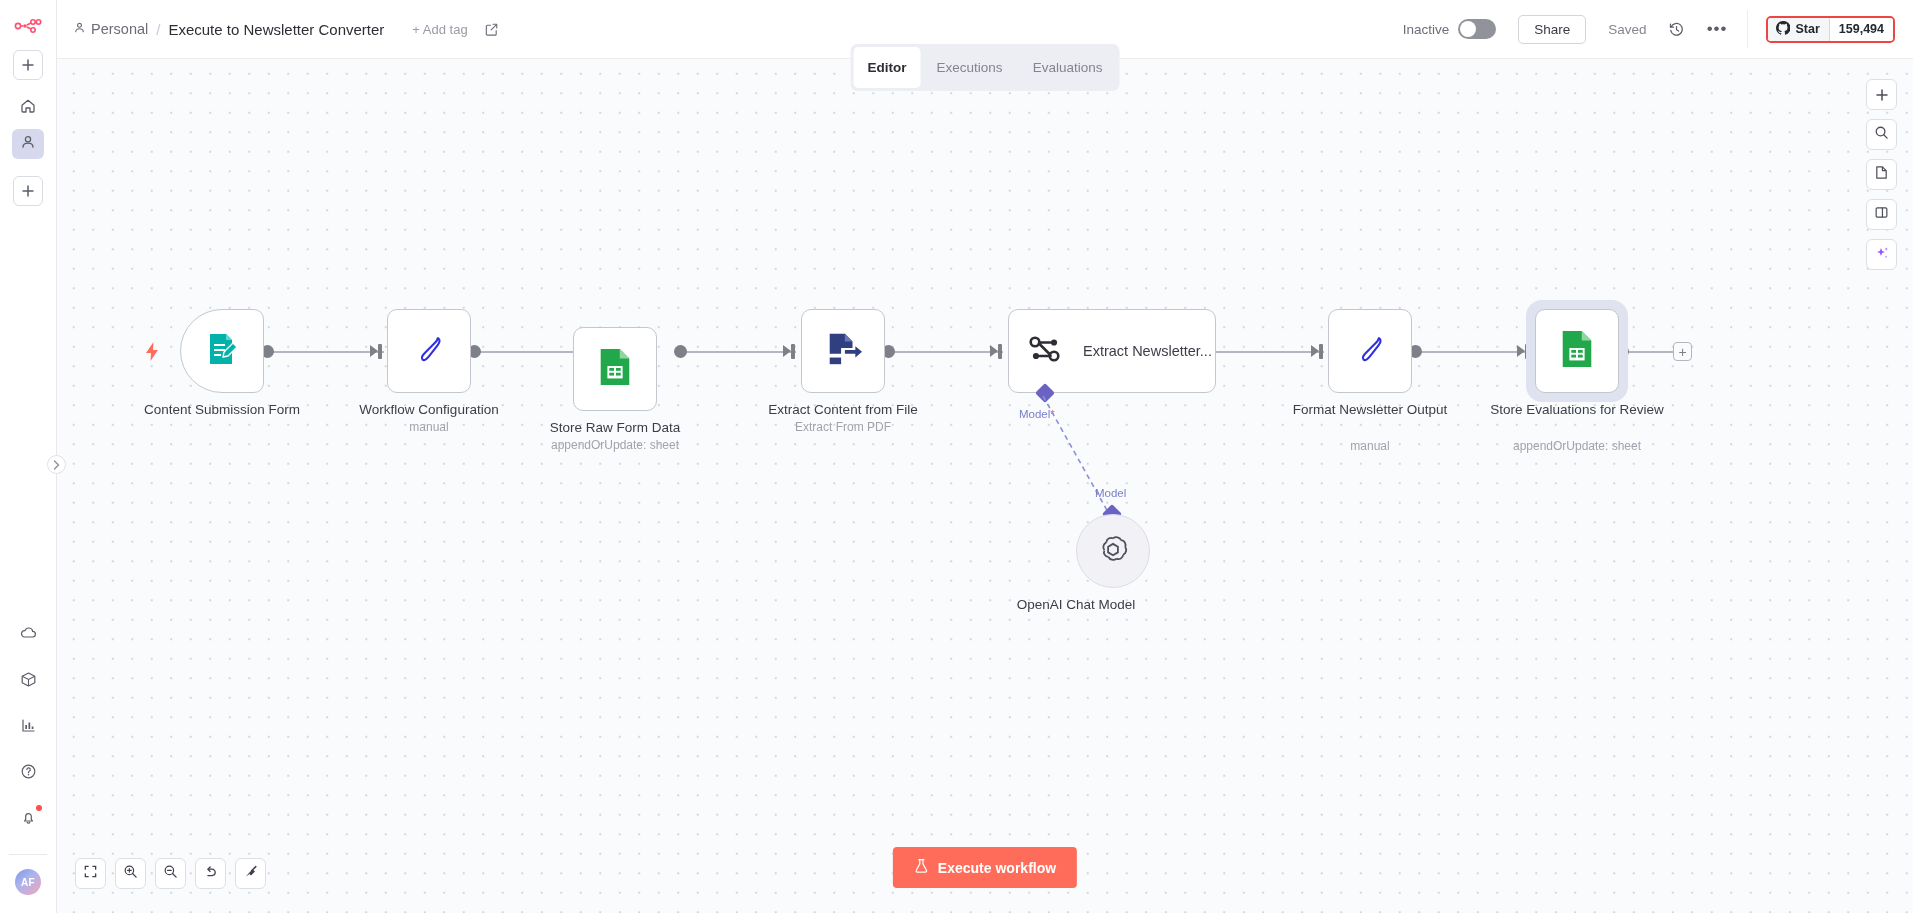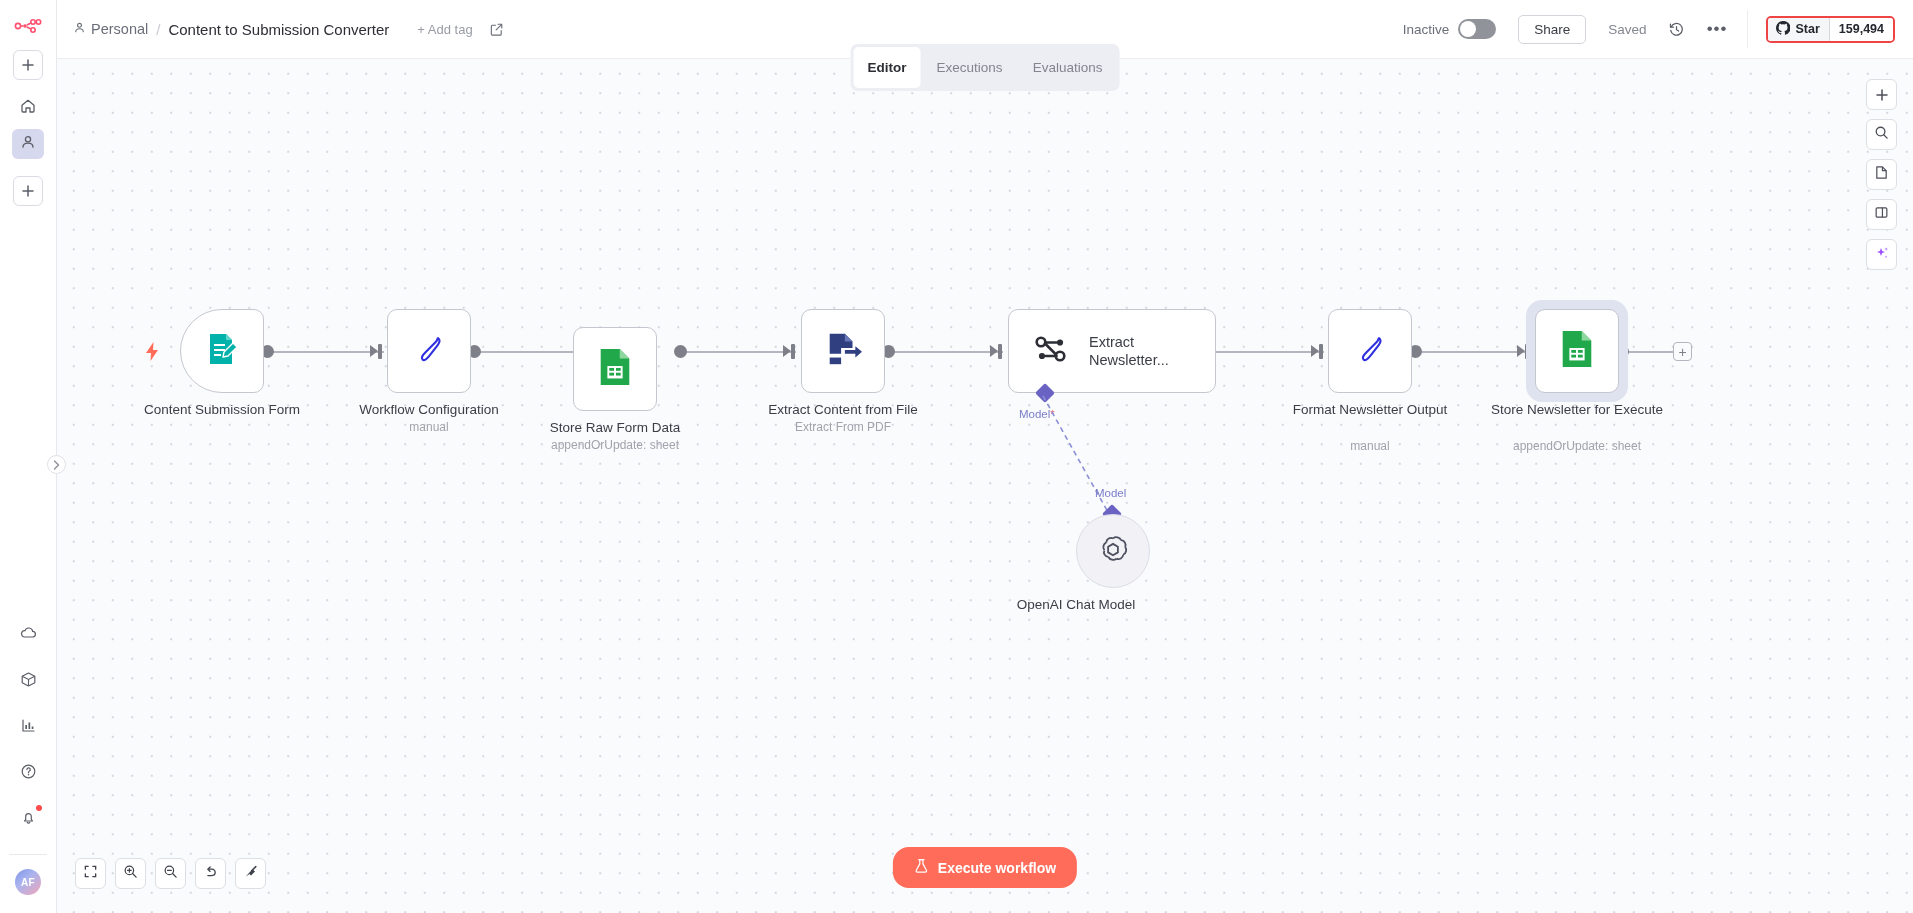--- a/index.html
+++ b/index.html
@@ -114,21 +114,21 @@
     background-position: 7px 5px;
   }
 
   .node-wrap { position: absolute; }
   .node-box {
     width: 84px; height: 84px; background: #fff;
     border: 1px solid #c5c7cf; border-radius: 10px;
     display: flex; align-items: center; justify-content: center; cursor: pointer;
   }
   .node-box.trigger { border-top-left-radius: 42px; border-bottom-left-radius: 42px; }
-  .node-box.wide { width: 208px; height: 84px; justify-content: flex-start; padding-left: 22px; gap: 18px; }
+  .node-box.wide { width: 208px; height: 84px; justify-content: flex-start; padding-left: 16px; gap: 18px; }
   .node-sel {
     position: absolute; left: -9px; top: -9px; width: 102px; height: 102px;
     border-radius: 16px; background: #dfe2ef;
   }
   .node-label {
     position: absolute; left: 50%; transform: translateX(-50%);
     top: 92px; width: 175px; text-align: center;
     font-size: 13.5px; color: #3b3d47; line-height: 18px;
   }
   .node-sub {
@@ -179,21 +179,21 @@
 
   
   .zoom-tools { position: absolute; left: 18px; bottom: 24px; display: flex; gap: 9px; z-index: 20; }
   .zt-btn {
     width: 31px; height: 31px; background: #fff; border: 1px solid #dddfe5; border-radius: 6px;
     display: flex; align-items: center; justify-content: center; color: #3f424b; cursor: pointer;
   }
 
   .exec-btn {
     position: absolute; left: 50%; transform: translateX(-50%); bottom: 25px;
-    background: #ff6d5a; color: #fff; border: none; border-radius: 16px;
+    background: #ff6d5a; color: #fff; border: none; border-radius: 4px;
     padding: 11px 21px; font-size: 14px; font-weight: bold;
     display: flex; align-items: center; gap: 9px; cursor: pointer; z-index: 20;
     font-family: "Liberation Sans", sans-serif;
   }
 
   
   .logs-bar {
     height: 42px; background: #fff; border-top: 1px solid #e6e7ec;
     display: flex; align-items: center; padding: 0 18px; flex: 0 0 42px; position: relative; z-index: 22;
   }
@@ -314,21 +314,21 @@
         <span class="crumb-personal">
           <span>
             <svg width="13" height="13" viewBox="0 0 14 14" fill="none">
               <circle cx="7" cy="4.6" r="2.1" stroke="#6b6e79" stroke-width="1.2"></circle>
               <path d="M3 11.5c0-2 1.8-3.2 4-3.2s4 1.2 4 3.2" stroke="#6b6e79" stroke-width="1.2" stroke-linecap="round"></path>
             </svg>
           </span>
           <span>Personal</span>
         </span>
         <span class="crumb-sep">/</span>
-        <span class="crumb-title">Content to Submission Converter</span>
+        <span class="crumb-title">Execute to Newsletter Converter</span>
       </div>
       <span class="add-tag">+ Add tag</span>
       <span class="hdr-icon-btn">
         <svg width="15" height="15" viewBox="0 0 16 16" fill="none">
           <path d="M13 9.2V13a1 1 0 0 1-1 1H3.5a1 1 0 0 1-1-1V4.5a1 1 0 0 1 1-1H7" stroke="#6b6e79" stroke-width="1.2" stroke-linecap="round"></path>
           <path d="M9.6 2.4h4v4" stroke="#6b6e79" stroke-width="1.2" stroke-linecap="round" stroke-linejoin="round"></path>
           <path d="M13.3 2.7L7.6 8.4" stroke="#6b6e79" stroke-width="1.2" stroke-linecap="round"></path>
         </svg>
       </span>
 
@@ -526,21 +526,21 @@
               <path d="M2 2h20l10 10v28H2z" fill="#21a84a"></path>
               <path d="M22 2l10 10H22z" fill="#8ed79f"></path>
               <rect x="9" y="20" width="16" height="13" fill="#fff"></rect>
               <rect x="11" y="22" width="5" height="3" fill="#21a84a"></rect>
               <rect x="18" y="22" width="5" height="3" fill="#21a84a"></rect>
               <rect x="11" y="27" width="5" height="3" fill="#21a84a"></rect>
               <rect x="18" y="27" width="5" height="3" fill="#21a84a"></rect>
             </svg>
           </span>
         </div>
-        <div class="node-label">Store Newsletter for Execute</div>
+        <div class="node-label">Store Evaluations for Review</div>
         <div class="node-sub" style="top:130px">appendOrUpdate: sheet</div>
       </div>
 
       <div class="right-tools">
         <div class="rt-btn">
           <svg width="14" height="14" viewBox="0 0 14 14">
               <path d="M7 2v10M2 7h10" stroke="#4d4f58" stroke-width="1.5" stroke-linecap="round"></path>
             </svg>
         </div>
         <div class="rt-btn">

